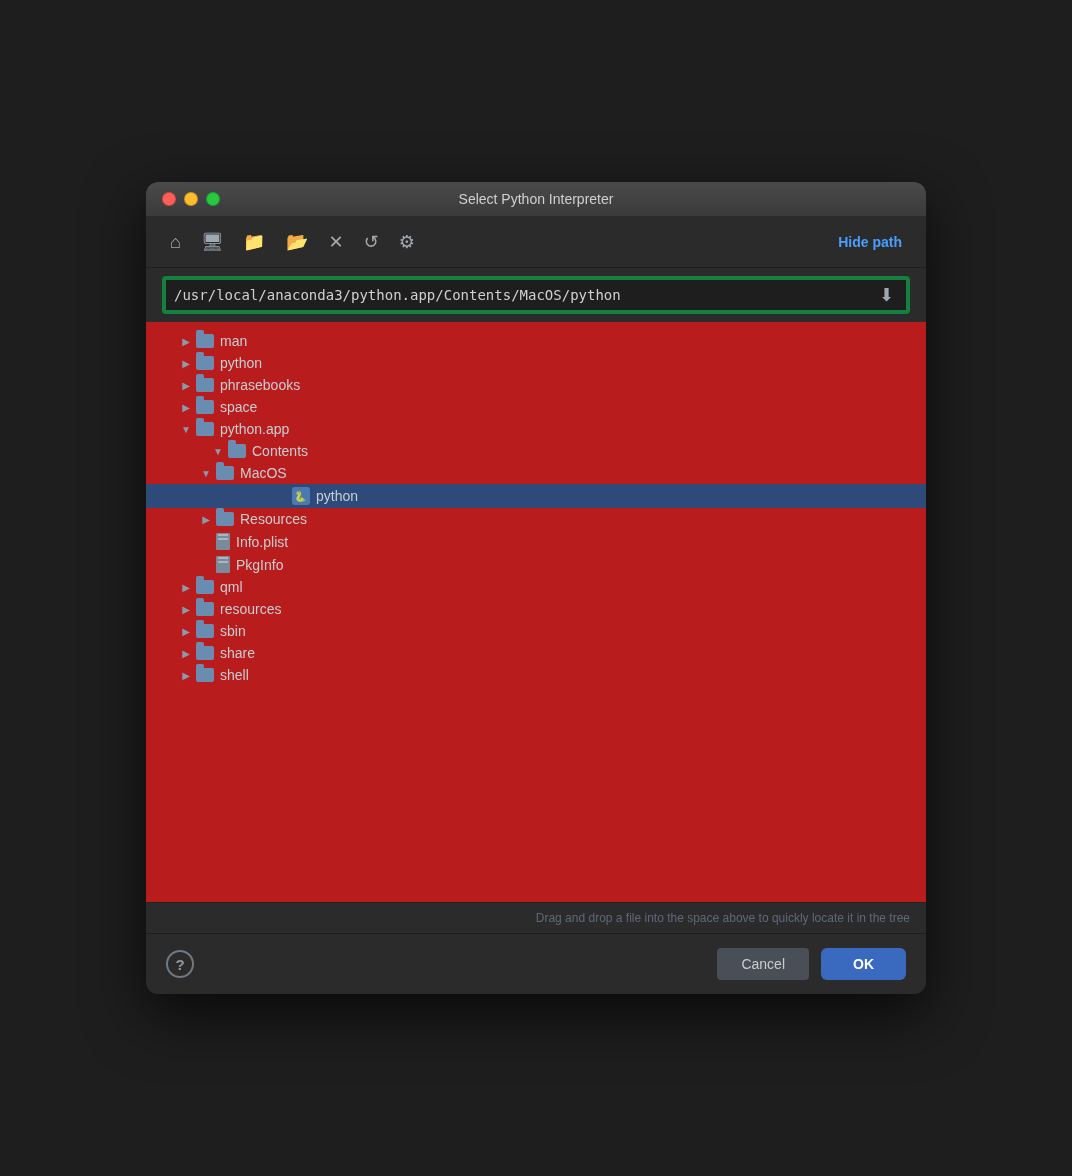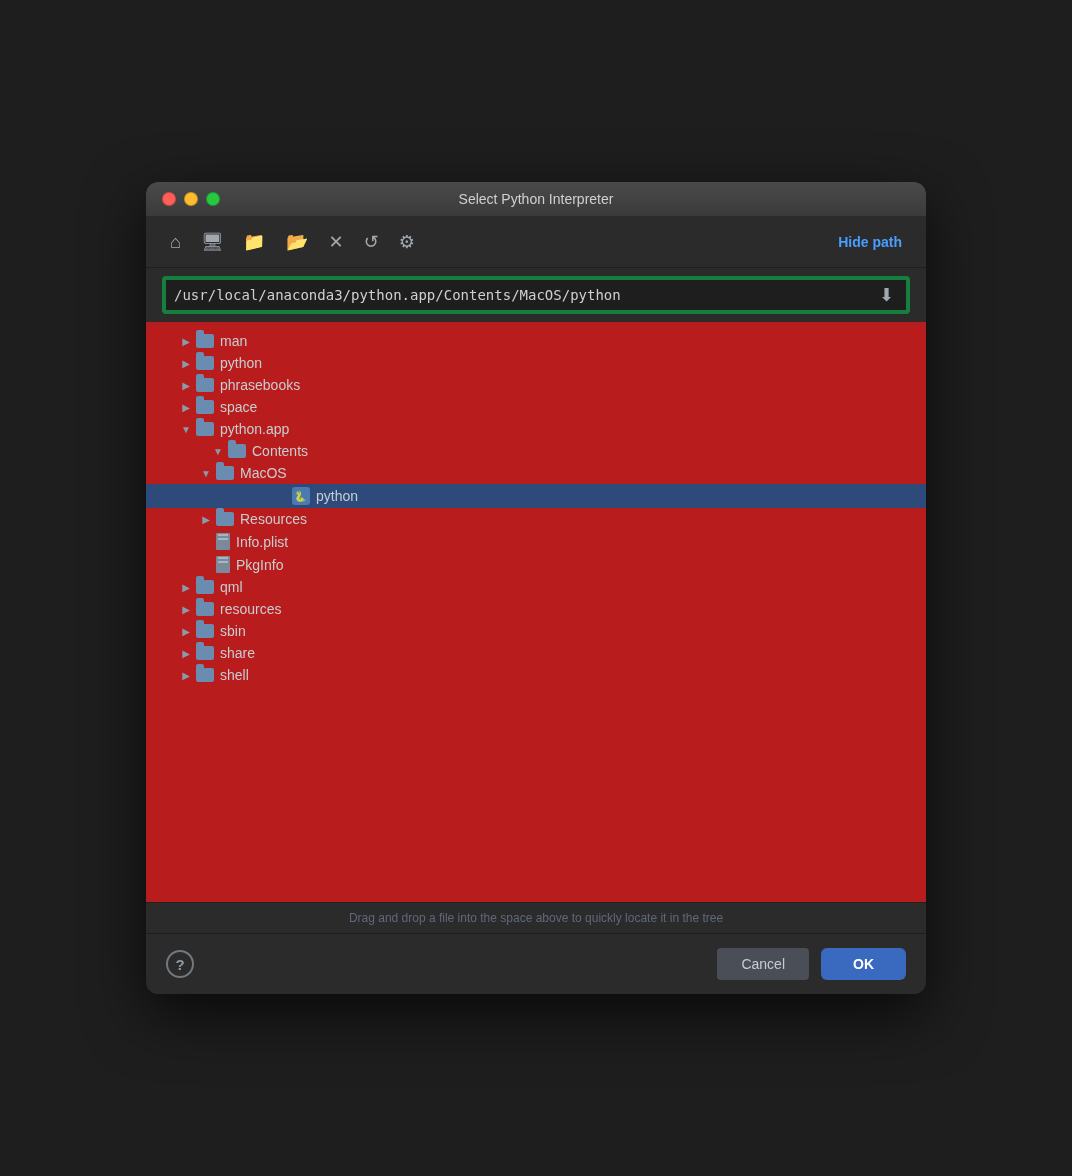--- a/index.html
+++ b/index.html
@@ -228,21 +228,21 @@
       flex-shrink: 0;
     }
 
     .indent-1 { padding-left: 32px; }
     .indent-2 { padding-left: 64px; }
     .indent-3 { padding-left: 52px; }
     .indent-4 { padding-left: 128px; }
 
     
     .drag-hint {
-      text-align: center;
+      text-align: right;
       color: #606878;
       font-size: 12px;
       padding: 8px 16px;
       background: #2b2b2b;
       border-top: 1px solid #222;
     }
 
     
     .bottom-bar {
       background: #2b2b2b;

